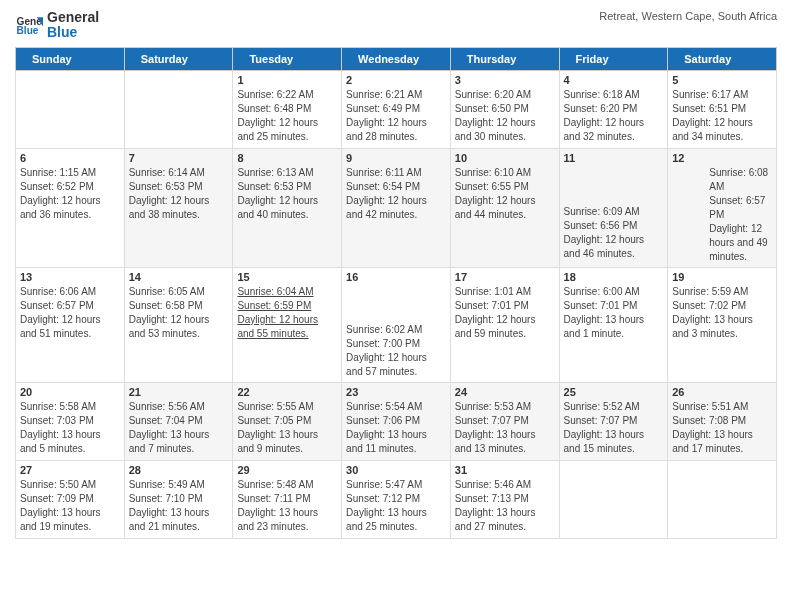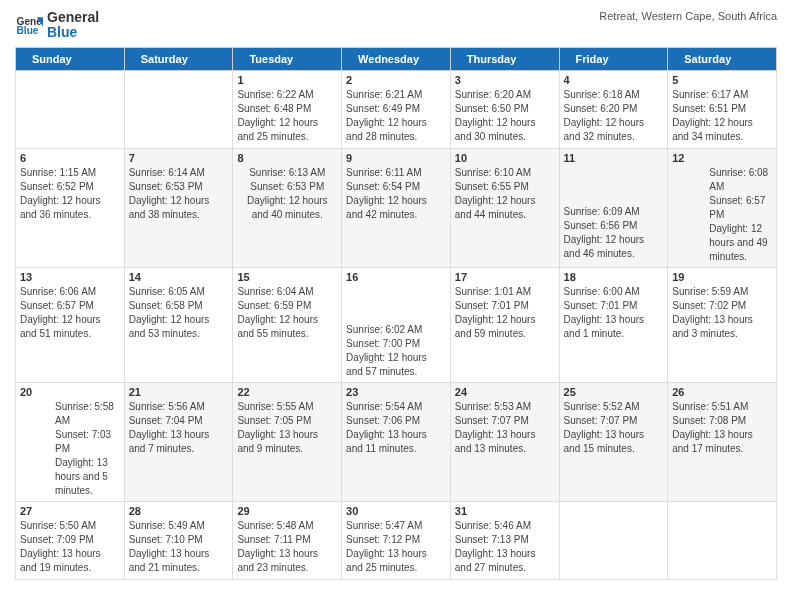--- a/index.html
+++ b/index.html
@@ -162,21 +162,21 @@
 Daylight: 12 hours and 36 minutes.</div>
           </td>
           <td>
             <span class="day-num">7</span>
             <div class="day-info" style="white-space: pre-line;">Sunrise: 6:14 AM
 Sunset: 6:53 PM
 Daylight: 12 hours and 38 minutes.</div>
           </td>
           <td>
             <span class="day-num">8</span>
-            <div class="day-info" style="white-space: pre-line; text-align: center;">Sunrise: 6:13 AM
+            <div class="day-info" style="white-space: pre-line;">Sunrise: 6:13 AM
 Sunset: 6:53 PM
 Daylight: 12 hours and 40 minutes.</div>
           </td>
           <td>
             <span class="day-num">9</span>
             <div class="day-info" style="white-space: pre-line;">Sunrise: 6:11 AM
 Sunset: 6:54 PM
 Daylight: 12 hours and 42 minutes.</div>
           </td>
           <td>
@@ -206,21 +206,21 @@
 Daylight: 12 hours and 51 minutes.</div>
           </td>
           <td>
             <span class="day-num">14</span>
             <div class="day-info" style="white-space: pre-line;">Sunrise: 6:05 AM
 Sunset: 6:58 PM
 Daylight: 12 hours and 53 minutes.</div>
           </td>
           <td>
             <span class="day-num">15</span>
-            <div class="day-info" style="white-space: pre-line;">Sunrise: 6:04 AM
+            <div class="day-info" style="white-space: pre-line; text-decoration: underline;">Sunrise: 6:04 AM
 Sunset: 6:59 PM
 Daylight: 12 hours and 55 minutes.</div>
           </td>
           <td>
             <span class="day-num">16</span>
             <div class="day-info" style="white-space: pre-line; margin-top: 40px;">Sunrise: 6:02 AM
 Sunset: 7:00 PM
 Daylight: 12 hours and 57 minutes.</div>
           </td>
           <td>
@@ -238,21 +238,21 @@
           <td>
             <span class="day-num">19</span>
             <div class="day-info" style="white-space: pre-line;">Sunrise: 5:59 AM
 Sunset: 7:02 PM
 Daylight: 13 hours and 3 minutes.</div>
           </td>
         </tr>
         <tr>
           <td>
             <span class="day-num">20</span>
-            <div class="day-info" style="white-space: pre-line; margin-left: 35px;">Sunrise: 5:58 AM
+            <div class="day-info" style="white-space: pre-line;">Sunrise: 5:58 AM
 Sunset: 7:03 PM
 Daylight: 13 hours and 5 minutes.</div>
           </td>
           <td>
             <span class="day-num">21</span>
             <div class="day-info" style="white-space: pre-line;">Sunrise: 5:56 AM
 Sunset: 7:04 PM
 Daylight: 13 hours and 7 minutes.</div>
           </td>
           <td>

